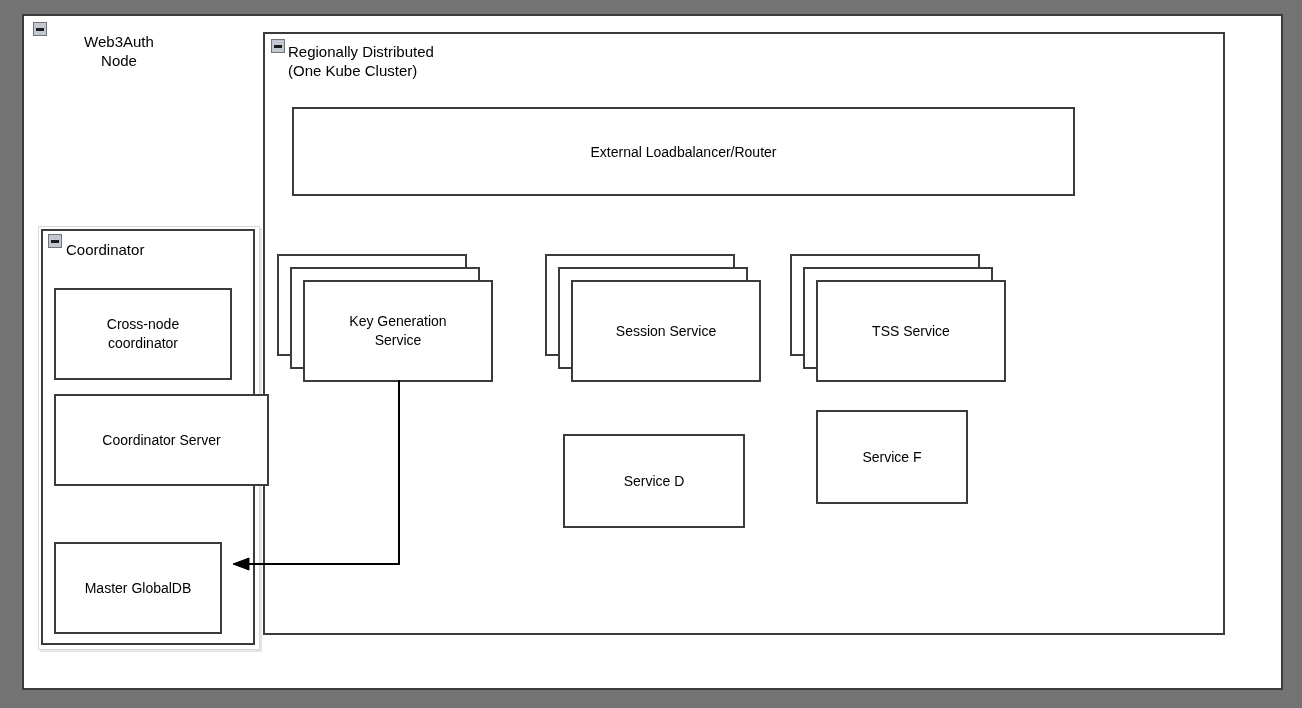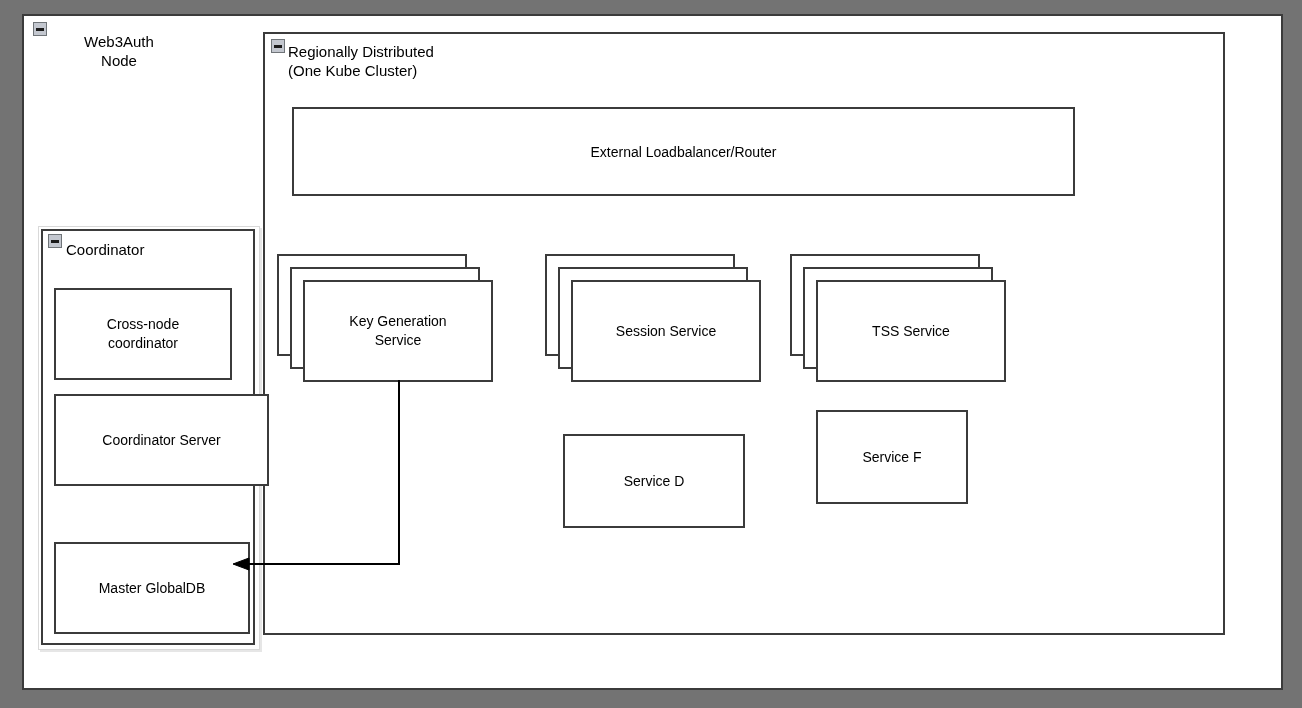--- a/index.html
+++ b/index.html
@@ -177,21 +177,21 @@
 
   <div class="box" style="left:54px; top:288px; width:178px; height:92px;">
     <div class="box-label">Cross-node
 coordinator</div>
   </div>
 
   <div class="box" style="left:54px; top:394px; width:215px; height:92px;padding-left:36px;">
     <div class="box-label">Coordinator Server</div>
   </div>
 
-  <div class="box" style="left:54px; top:542px; width:196px; height:92px;">
+  <div class="box" style="left:54px; top:542px; width:168px; height:92px;">
     <div class="box-label">Master GlobalDB</div>
   </div>
 
   <svg class="connector" viewBox="0 0 1302 708" width="1302" height="708" xmlns="http://www.w3.org/2000/svg">
     <polyline points="399,380 399,564 241,564" fill="none" stroke="#000000" stroke-width="2"></polyline>
     <polygon points="233,564 249,558 249,570" fill="#000000" stroke="#000000" stroke-width="1"></polygon>
   </svg>
 
 </div>
 

